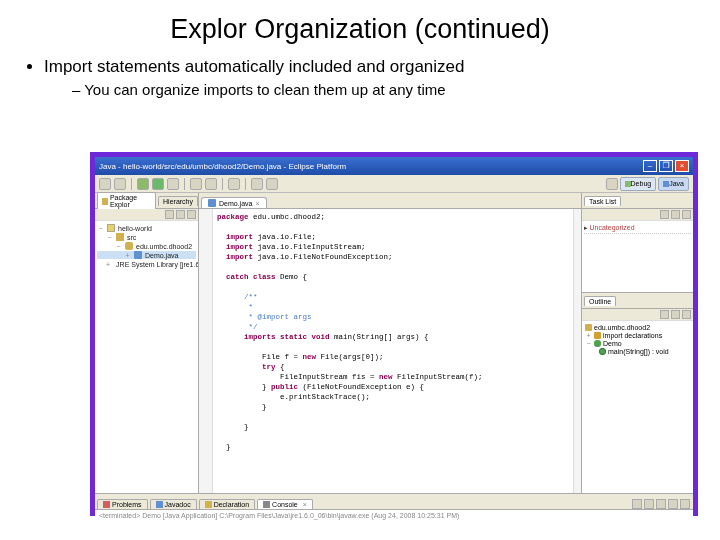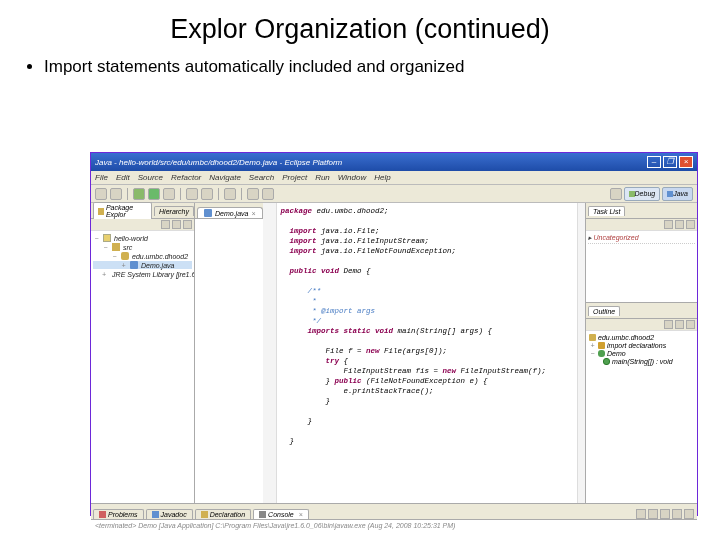--- a/index.html
+++ b/index.html
@@ -2,21 +2,21 @@
 <html><head>
 <meta charset="utf-8">
 <style>
   * { box-sizing: border-box; margin: 0; padding: 0; }
   body { width: 720px; height: 540px; background: #fff; font-family: Arial, sans-serif; overflow: hidden; position: relative; }
   .slide-title { font-size: 27px; text-align: center; padding: 14px 0 4px 0; font-weight: normal; }
   .bullets { padding: 8px 28px 8px 44px; font-size: 17px; }
   .bullets li { margin-bottom: 4px; list-style: disc; }
   .sub-bullets { padding-left: 28px; font-size: 15px; margin-top: 4px; }
   .sub-bullets li { list-style: none; }
-  .eclipse-shot { position: absolute; left: 90px; top: 152px; width: 608px; height: 364px; border: 1px solid #6d28d9; font-family: Tahoma, Arial; font-size: 8px; font-style: italic; }
+  .eclipse-shot { position: absolute; left: 90px; top: 152px; width: 608px; height: 364px; border: 5px solid #6d28d9; font-family: Tahoma, Arial; font-size: 8px; }
   .win-titlebar { height: 18px; background: linear-gradient(#3a6fd0,#1e4ca8); color: #fff; display: flex; align-items: center; padding: 0 4px; }
   .win-titlebar .t { flex: 1; font-size: 8px; white-space: nowrap; overflow: hidden; }
   .win-btns { display: flex; gap: 2px; }
   .win-btns div { width: 14px; height: 12px; border: 1px solid #fff; display: flex; align-items: center; justify-content: center; font-size: 8px; line-height: 1; }
   .win-btns .cls { background: #e05030; }
   .menubar { height: 14px; background: #ece9d8; border-bottom: 1px solid #bbb; display: flex; align-items: center; padding: 0 4px; gap: 8px; font-size: 8px; color: #333; }
   .toolbar { height: 18px; background: #ece9d8; border-bottom: 1px solid #bbb; display: flex; align-items: center; padding: 0 4px; gap: 3px; }
   .tb-icon { width: 12px; height: 12px; background: #d8d4c4; border: 1px solid #aaa; border-radius: 2px; }
   .tb-sep { width: 1px; height: 12px; background: #aaa; margin: 0 2px; }
   .persp { margin-left: auto; display: flex; gap: 2px; align-items: center; }
@@ -31,21 +31,21 @@
   .tree { flex: 1; padding: 3px 2px; font-size: 7px; color: #222; overflow: hidden; }
   .tree-row { display: flex; align-items: center; gap: 3px; white-space: nowrap; margin-bottom: 1px; }
   .tree-row.sel { background: #cce0f5; }
   .tw { width: 7px; text-align: center; color: #888; }
   .ticn { width: 8px; height: 8px; }
   .ticn.proj { background: #e8d070; border: 1px solid #aa8; }
   .ticn.src { background: #d0b050; }
   .ticn.pkg { background: #d0b050; border-radius: 2px; }
   .ticn.java { background: #6090d0; border-radius: 1px; }
   .ticn.jre { background: #d0a030; }
-  .editor-area { flex: 1; display: flex; flex-direction: row; background: #fff; }
+  .editor-area { flex: 1; display: flex; flex-direction: column; background: #fff; }
   .ed-tabs { height: 16px; background: #ece9d8; border-bottom: 1px solid #aaa; display: flex; align-items: flex-end; }
   .ed-tab { padding: 1px 6px; background: #fff; border: 1px solid #aaa; border-bottom: none; border-radius: 3px 3px 0 0; margin-left: 2px; font-size: 7px; display: flex; align-items: center; gap: 3px; }
   .ed-body { flex: 1; display: flex; }
   .gutter { width: 14px; background: #f4f4f4; border-right: 1px solid #ddd; }
   .code { flex: 1; padding: 3px 4px; font-family: "Courier New", monospace; font-size: 7.5px; line-height: 10px; white-space: pre; color: #000; }
   .code .kw { color: #8b0050; font-weight: bold; }
   .code .cm { color: #4a7dc4; }
   .ovr { width: 8px; background: #f4f4f4; border-left: 1px solid #ddd; }
   .right-panel { width: 112px; border-left: 1px solid #aaa; background: #fff; display: flex; flex-direction: column; }
   .right-top { height: 100px; border-bottom: 1px solid #aaa; display: flex; flex-direction: column; }
@@ -71,52 +71,43 @@
   .arrow-line-v { position: absolute; top: 96px; left: 679px; width: 1.5px; height: 122px; background: #000; }
   .arrow-line-h2 { position: absolute; top: 217px; left: 390px; width: 290px; height: 1.5px; background: #000; }
   .arrow-head { position: absolute; top: 212px; left: 383px; width: 0; height: 0; border-top: 5px solid transparent; border-bottom: 5px solid transparent; border-right: 10px solid #000; }
 </style>
 </head>
 <body>
 
 <h1 class="slide-title">Explor Organization (continued)</h1>
 <ul class="bullets">
   <li>Import statements automatically included and organized</li>
+  <ul class="sub-bullets">
+    <li>– You can organize imports to clean them up at any time</li>
+  </ul>
 </ul>
 
 <div class="arrow-annot">
   <div class="arrow-line-h1"></div>
   <div class="arrow-line-v"></div>
   <div class="arrow-line-h2"></div>
   <div class="arrow-head"></div>
 </div>
 
 <div class="eclipse-shot">
 
   <div class="win-titlebar">
     <div class="t">Java - hello-world/src/edu/umbc/dhood2/Demo.java - Eclipse Platform</div>
     <div class="win-btns">
       <div>–</div>
       <div>❐</div>
       <div class="cls">×</div>
     </div>
   </div>
 
-  <div class="menubar">
-    <span>File</span>
-    <span>Edit</span>
-    <span>Source</span>
-    <span>Refactor</span>
-    <span>Navigate</span>
-    <span>Search</span>
-    <span>Project</span>
-    <span>Run</span>
-    <span>Window</span>
-    <span>Help</span>
-  </div>
 
   <div class="toolbar">
     <div class="tb-icon"></div>
     <div class="tb-icon"></div>
     <div class="tb-sep"></div>
     <div class="tb-icon" style="background:#8aba6a"></div>
     <div class="tb-icon" style="background:#6aba6a"></div>
     <div class="tb-icon"></div>
     <div class="tb-sep"></div>
     <div class="tb-icon"></div>
@@ -192,21 +183,21 @@
         </div>
       </div>
       <div class="ed-body">
         <div class="gutter"></div>
         <div class="code"><span class="kw">package</span> edu.umbc.dhood2;
 
   <span class="kw">import</span> java.io.File;
   <span class="kw">import</span> java.io.FileInputStream;
   <span class="kw">import</span> java.io.FileNotFoundException;
 
-  <span class="kw">public void</span> Demo {
+  <span class="kw">catch class</span> Demo {
 
       <span class="cm">/**</span>
       <span class="cm"> * </span>
       <span class="cm"> * @import args</span>
       <span class="cm"> */</span>
       <span class="kw">imports static void</span> main(String[] args) {
 
           File f = <span class="kw">new</span> File(args[0]);
           <span class="kw">try</span> {
               FileInputStream fis = <span class="kw">new</span> FileInputStream(f);

